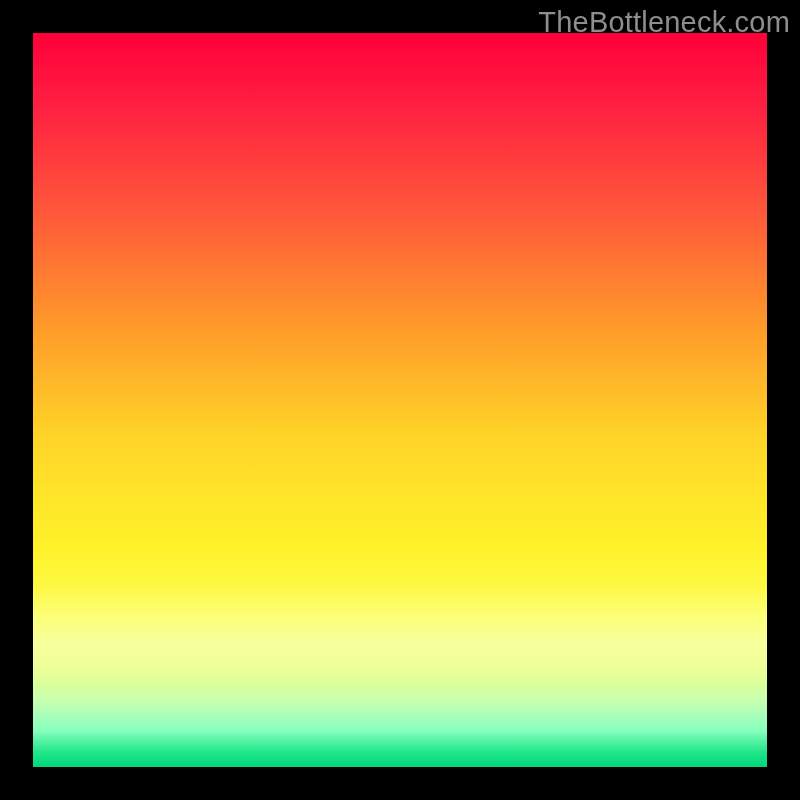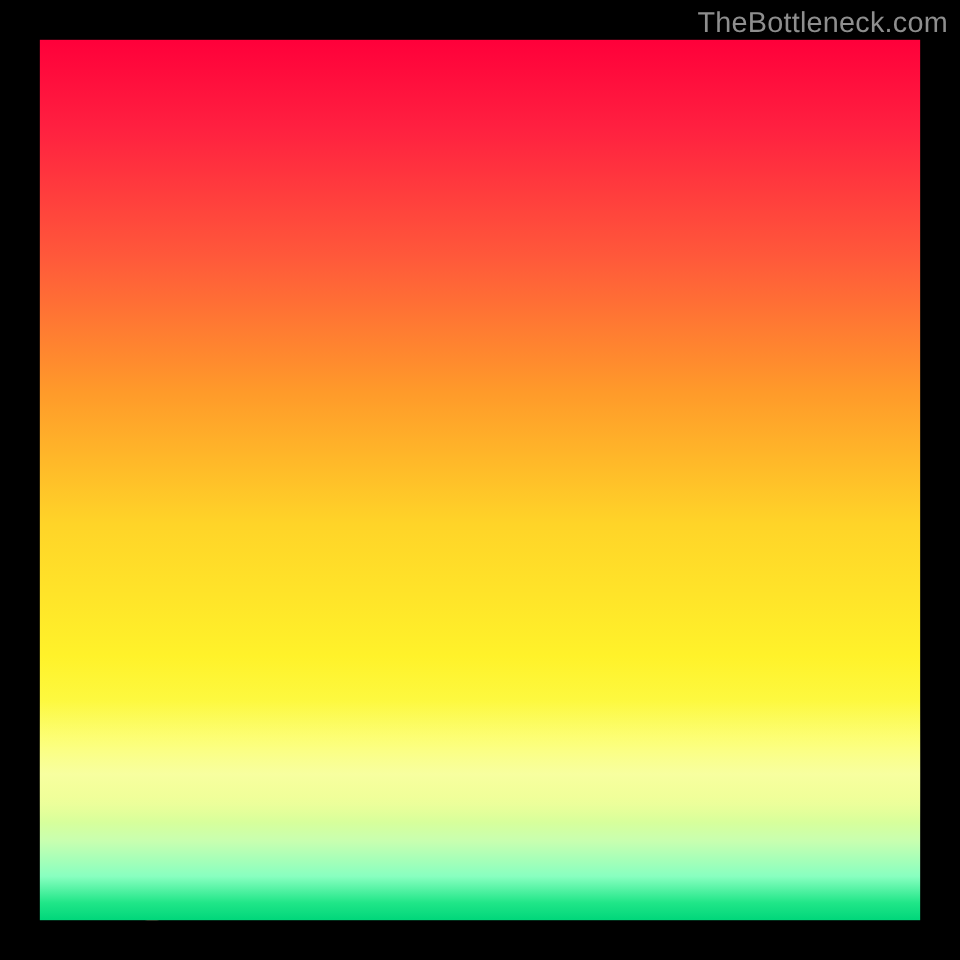--- a/index.html
+++ b/index.html
@@ -59,21 +59,21 @@
       rgba(255,255,210,0.25) 85%,
       rgba(255,255,200,0) 100%
     );
   }
   .watermark {
     position: absolute;
     top: 6px;
     right: 10px;
     color: #8e8e8e;
     font-family: Arial, Helvetica, sans-serif;
-    font-size: 24px;
+    font-size: 29px;
     letter-spacing: 0.2px;
     user-select: none;
   }
   svg { display: block; }
 </style>
 </head>
 <body>
 
 <div class="frame">
 

